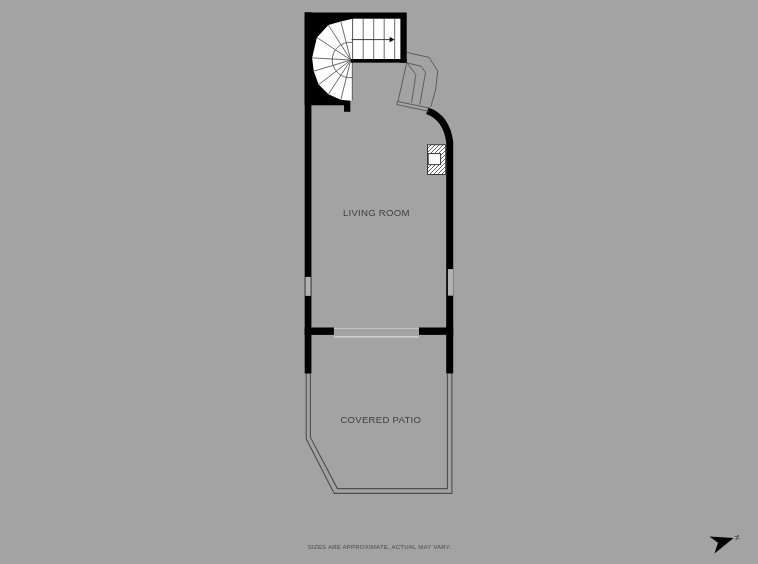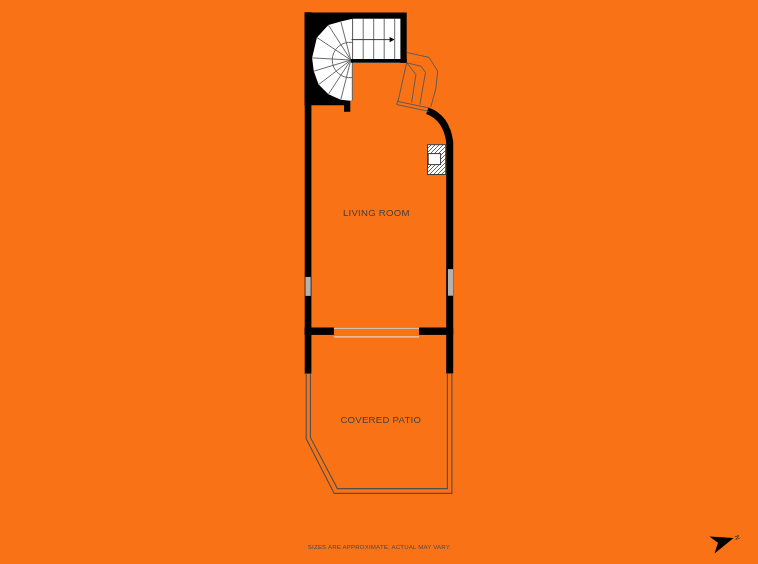--- a/index.html
+++ b/index.html
@@ -1,16 +1,16 @@
 <!DOCTYPE html>
 <html><head>
 <meta charset="utf-8">
 <style>
   html,body{margin:0;padding:0;background:#ffffff;}
-  #canvas{position:relative;width:758px;height:564px;background:#f97316;overflow:hidden;
+  #canvas{position:relative;width:758px;height:564px;background:#a3a3a3;overflow:hidden;
           font-family:"Liberation Sans", sans-serif;}
   svg{position:absolute;left:0;top:0;}
 </style>
 </head>
 <body>
 <div id="canvas">
 <svg width="758" height="564" viewBox="0 0 758 564">
 
   <path d="M304.7,12.4 H406.7 V62.7 H352.3 V100.3 H350.3 V111.7 H344 V105.3 H304.7 Z" fill="#000000"></path>
 

